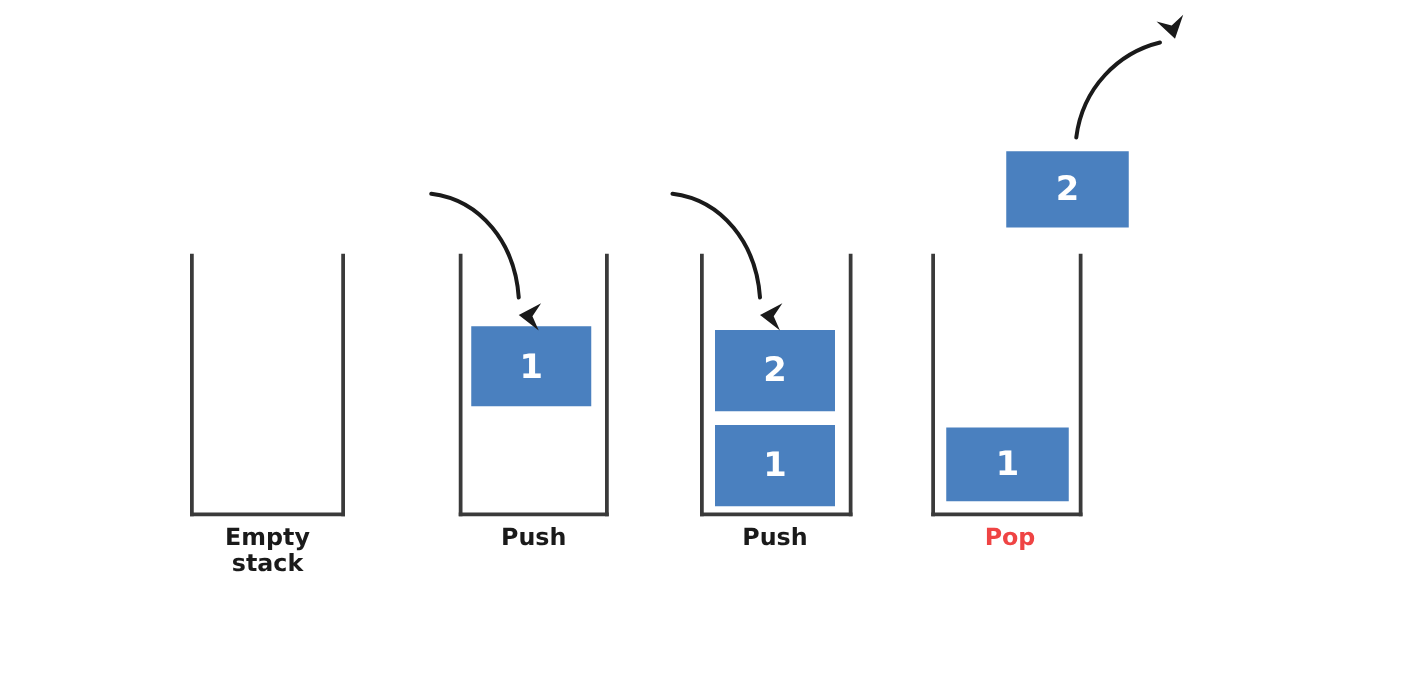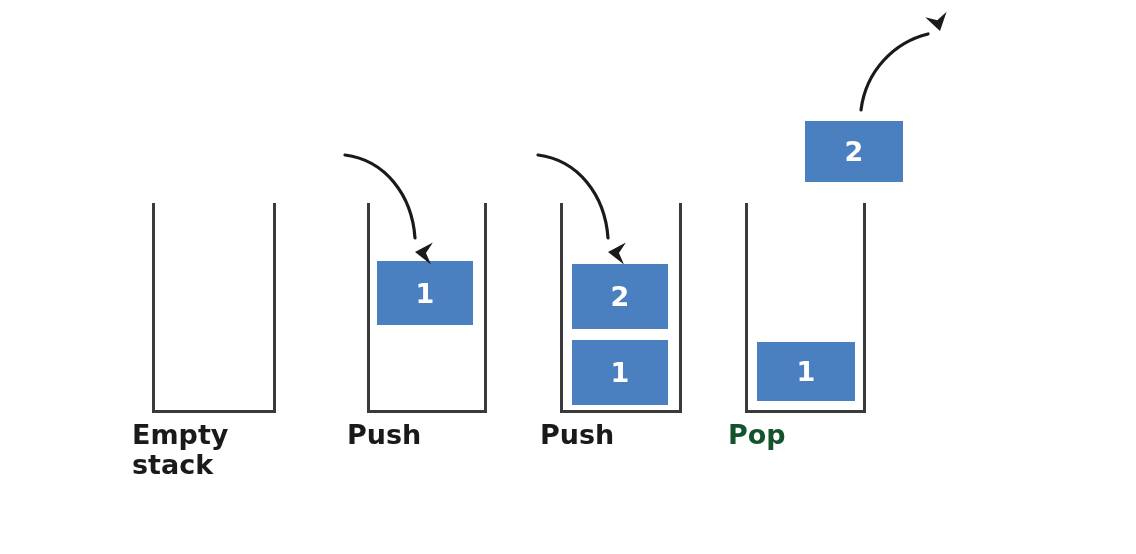--- a/index.html
+++ b/index.html
@@ -41,22 +41,22 @@
     font-size: 27px;
     font-weight: 600;
     letter-spacing: 0px;
     box-sizing: border-box;
   }
   .cell.floating {
     background: #4a80bf;
   }
   .caption {
     position: absolute;
-    text-align: left;
-    font-size: 27px;
+    text-align: center;
+    font-size: 19px;
     font-weight: bold;
     color: #1a1a1a;
     line-height: 1.12;
     white-space: pre-line;
   }
   .arrow-svg {
     position: absolute;
     overflow: visible;
     pointer-events: none;
   }
@@ -86,19 +86,19 @@
       <div class="caption" style="left: 540px; top: 420px; width: 160px; color: rgb(26, 26, 26);">Push</div>
       <svg class="arrow-svg" width="1136" height="554" style="left: 0px; top: 0px;">
         <path d="M 538 155 C 578 160, 605 195, 608 238" fill="none" stroke="#1a1a1a" stroke-width="3.2" stroke-linecap="round"></path>
         <path d="M 0 0 L -11 -17 L 0 -11 L 11 -17 Z" fill="#1a1a1a" transform="translate(608,252) rotate(95)"></path>
       </svg>
     </div>
     <div class="stack-group" style="left: 0px; top: 0px; width: 1136px; height: 554px;">
       <div class="container-walls" style="left: 745px; top: 203px; width: 121px; height: 210px; border-left-color: rgb(58, 58, 58); border-right-color: rgb(58, 58, 58); border-bottom-color: rgb(58, 58, 58);"></div>
       <div class="cell" style="left: 757px; top: 342px; width: 98px; height: 59px; background: rgb(74, 128, 191); color: rgb(255, 255, 255);">1</div>
       <div class="cell floating" style="left: 805px; top: 121px; width: 98px; height: 61px; background: rgb(74, 128, 191); color: rgb(255, 255, 255);">2</div>
-      <div class="caption" style="left: 728px; top: 420px; width: 160px; color: #14532d;">Pop</div>
+      <div class="caption" style="left: 728px; top: 420px; width: 160px; color: #ef4444;">Pop</div>
       <svg class="arrow-svg" width="1136" height="554" style="left: 0px; top: 0px;">
         <path d="M 861 110 C 866 70, 895 42, 928 34" fill="none" stroke="#1a1a1a" stroke-width="3.2" stroke-linecap="round"></path>
         <path d="M 0 0 L -11 -17 L 0 -11 L 11 -17 Z" fill="#1a1a1a" transform="translate(940,31) rotate(-14)"></path>
       </svg>
     </div>
   </div>
 
 </body></html>

